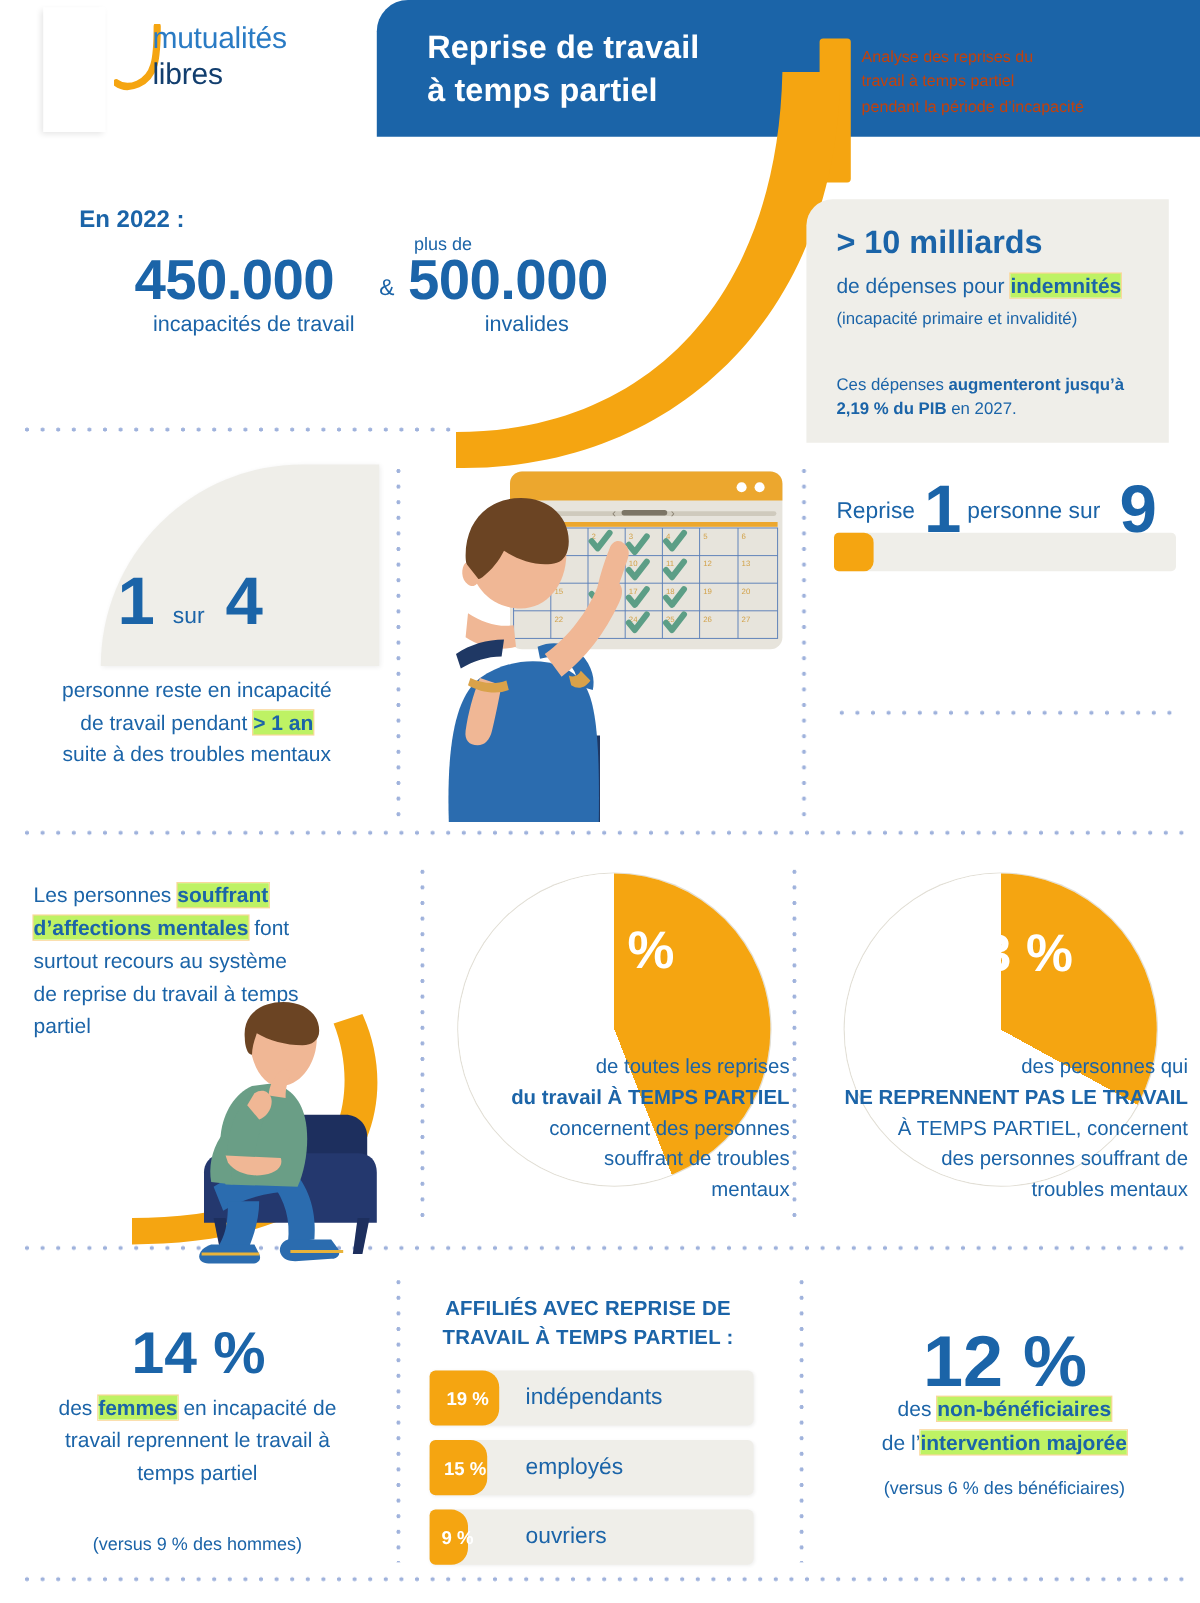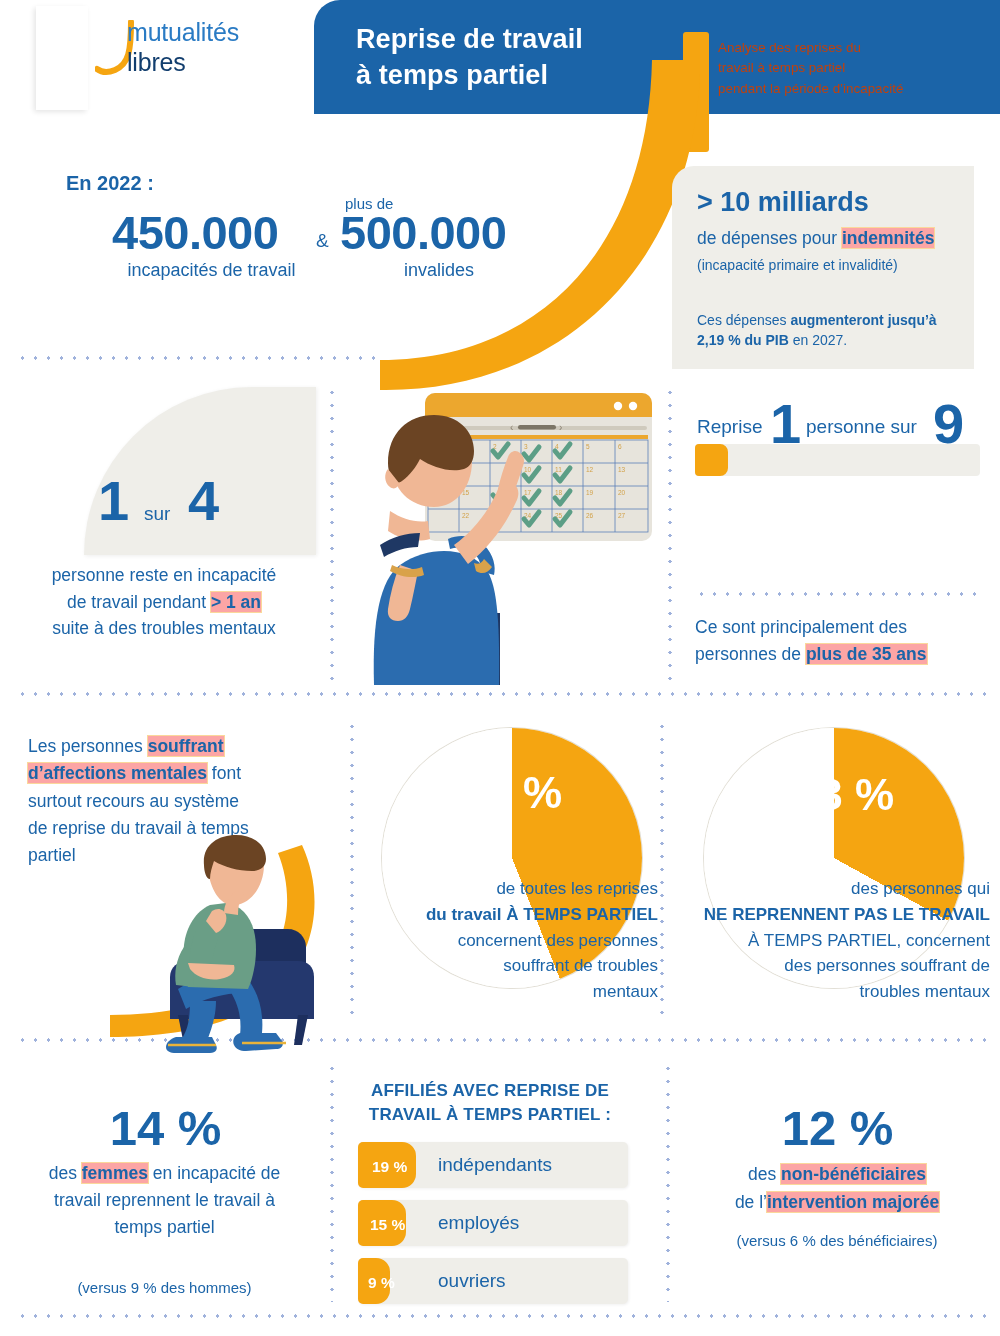--- a/index.html
+++ b/index.html
@@ -6,21 +6,21 @@
   html,body{margin:0;padding:0;}
   body{
     width:1000px;height:1336px;position:relative;overflow:hidden;
     background:#ffffff;
     font-family:"Liberation Sans","DejaVu Sans",sans-serif;
     color:#1B64A8;
   }
   .page{position:absolute;inset:0;}
 
   
-  .hl{background:#fca5a5;box-shadow:0 0 0 1px #FAD89B;}
+  .hl{background:#bef264;box-shadow:0 0 0 1px #FAD89B;}
   .b{font-weight:bold;}
   .dotline{
     position:absolute;height:4px;
     background-image:radial-gradient(circle, #9FB2DC 1.6px, transparent 1.7px);
     background-size:13px 4px;background-repeat:repeat-x;
   }
   .dotcol{
     position:absolute;width:4px;
     background-image:radial-gradient(circle, #9FB2DC 1.6px, transparent 1.7px);
     background-size:4px 13px;background-repeat:repeat-y;
@@ -94,21 +94,21 @@
   .s14{position:absolute;left:18px;top:1100px;width:295px;text-align:center;font-size:49px;font-weight:bold;}
   .s14cap{position:absolute;left:12px;top:1160px;width:305px;text-align:center;font-size:17.5px;line-height:1.55;}
   .s14sub{position:absolute;left:12px;top:1255px;width:305px;text-align:center;font-size:15px;margin-top:24px;}
 
   .afh{position:absolute;left:345px;top:1079px;width:290px;text-align:center;font-size:17px;font-weight:bold;line-height:1.4;letter-spacing:.2px;}
   .barrow{position:absolute;left:358px;width:270px;height:46px;background:#EFEEE9;border-radius:5px;box-shadow:1px 1px 3px rgba(0,0,0,.06);}
   .barfill{position:absolute;left:358px;height:46px;background:#F5A511;border-radius:5px 14px 14px 5px;}
   .barpct{position:absolute;color:#fff;font-weight:bold;font-size:15.5px;}
   .barlbl{position:absolute;left:438px;font-size:19px;}
 
-  .s12{position:absolute;left:690px;top:1100px;width:295px;text-align:center;font-size:49px;font-weight:bold;}
+  .s12{position:absolute;left:690px;top:1100px;width:295px;text-align:center;font-size:60px;font-weight:bold;}
   .s12cap{position:absolute;left:683px;top:1160px;width:308px;text-align:center;font-size:17.5px;line-height:1.62;}
   .s12sub{position:absolute;left:683px;top:1232px;width:308px;text-align:center;font-size:15px;}
 </style>
 </head>
 <body>
 
 <div class="page">
 
   <div class="shadowcard"></div>
 
@@ -259,24 +259,20 @@
       <path d="M50 160 c12 -8 26 -12 40 -12 l-2 14 c-12 0 -24 4 -34 10z" fill="#1F3864"></path>
     </g>
   </svg>
 
   <div class="env">Reprise</div>
   <div class="env1">1</div>
   <div class="envmid">personne sur</div>
   <div class="env9">9</div>
   <div class="envbar"></div>
   <div class="envbarfill"></div>
-  <div class="env-cap2">
-    <span>Ce sont principalement des</span><br>
-    <span>personnes de </span><span class="hl b">plus de 35 ans</span>
-  </div>
 
   <div class="r3txt">
     <span>Les personnes </span><span class="hl b">souffrant</span><br>
     <span class="hl b">d’affections mentales</span><span> font</span><br>
     <span>surtout recours au système</span><br>
     <span>de reprise du travail à temps</span><br>
     <span>partiel</span>
   </div>
 
   <svg class="ill2" viewBox="0 0 310 225">

